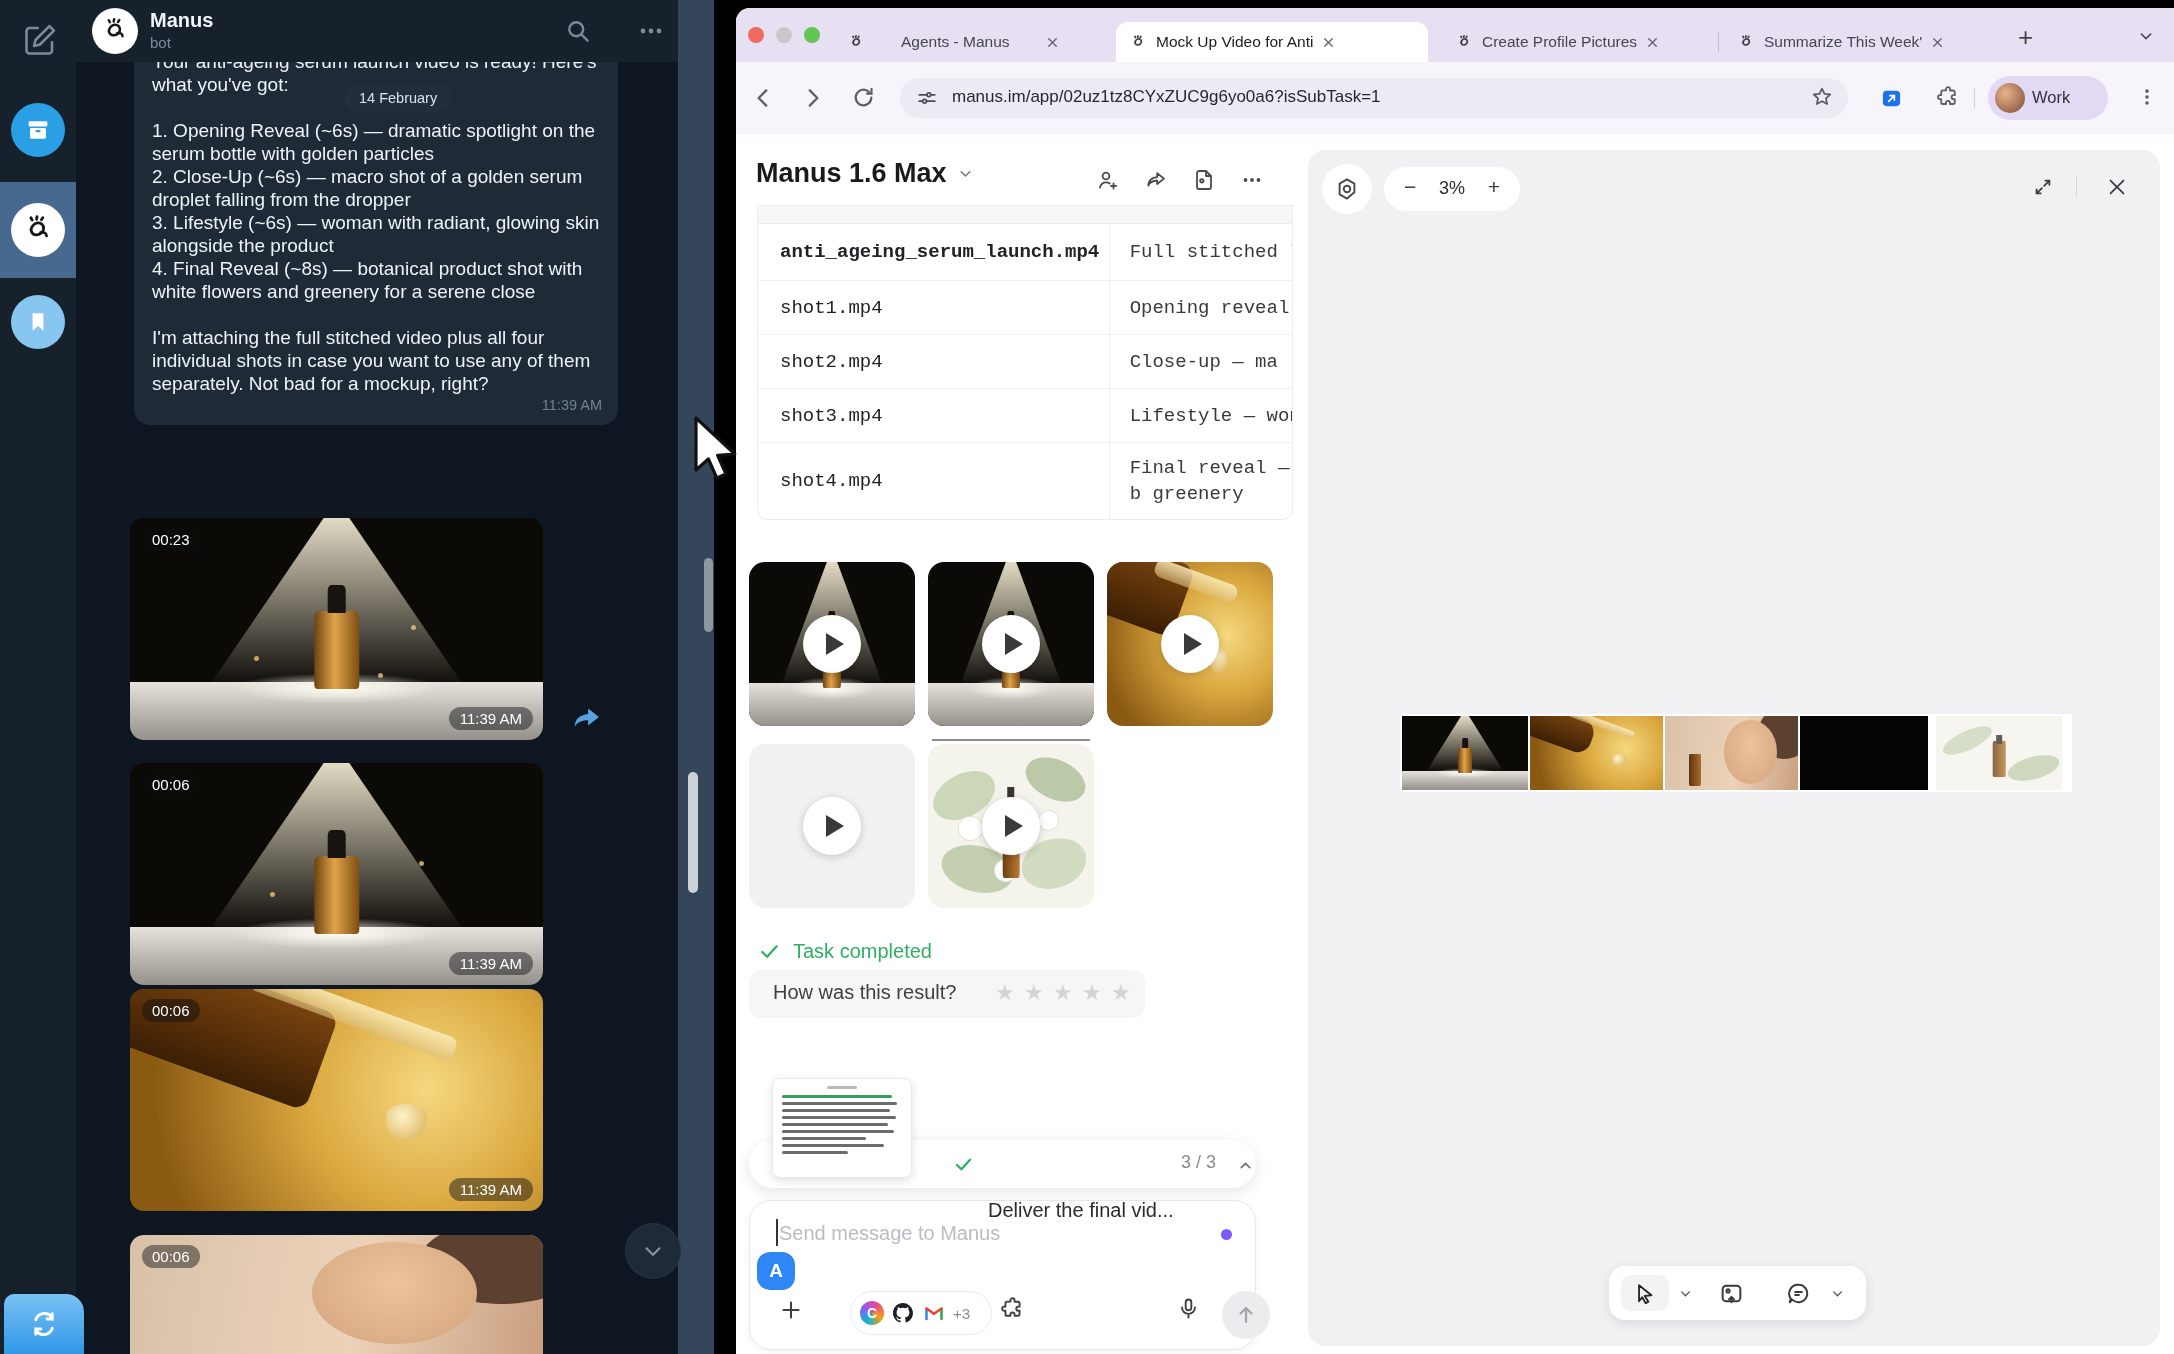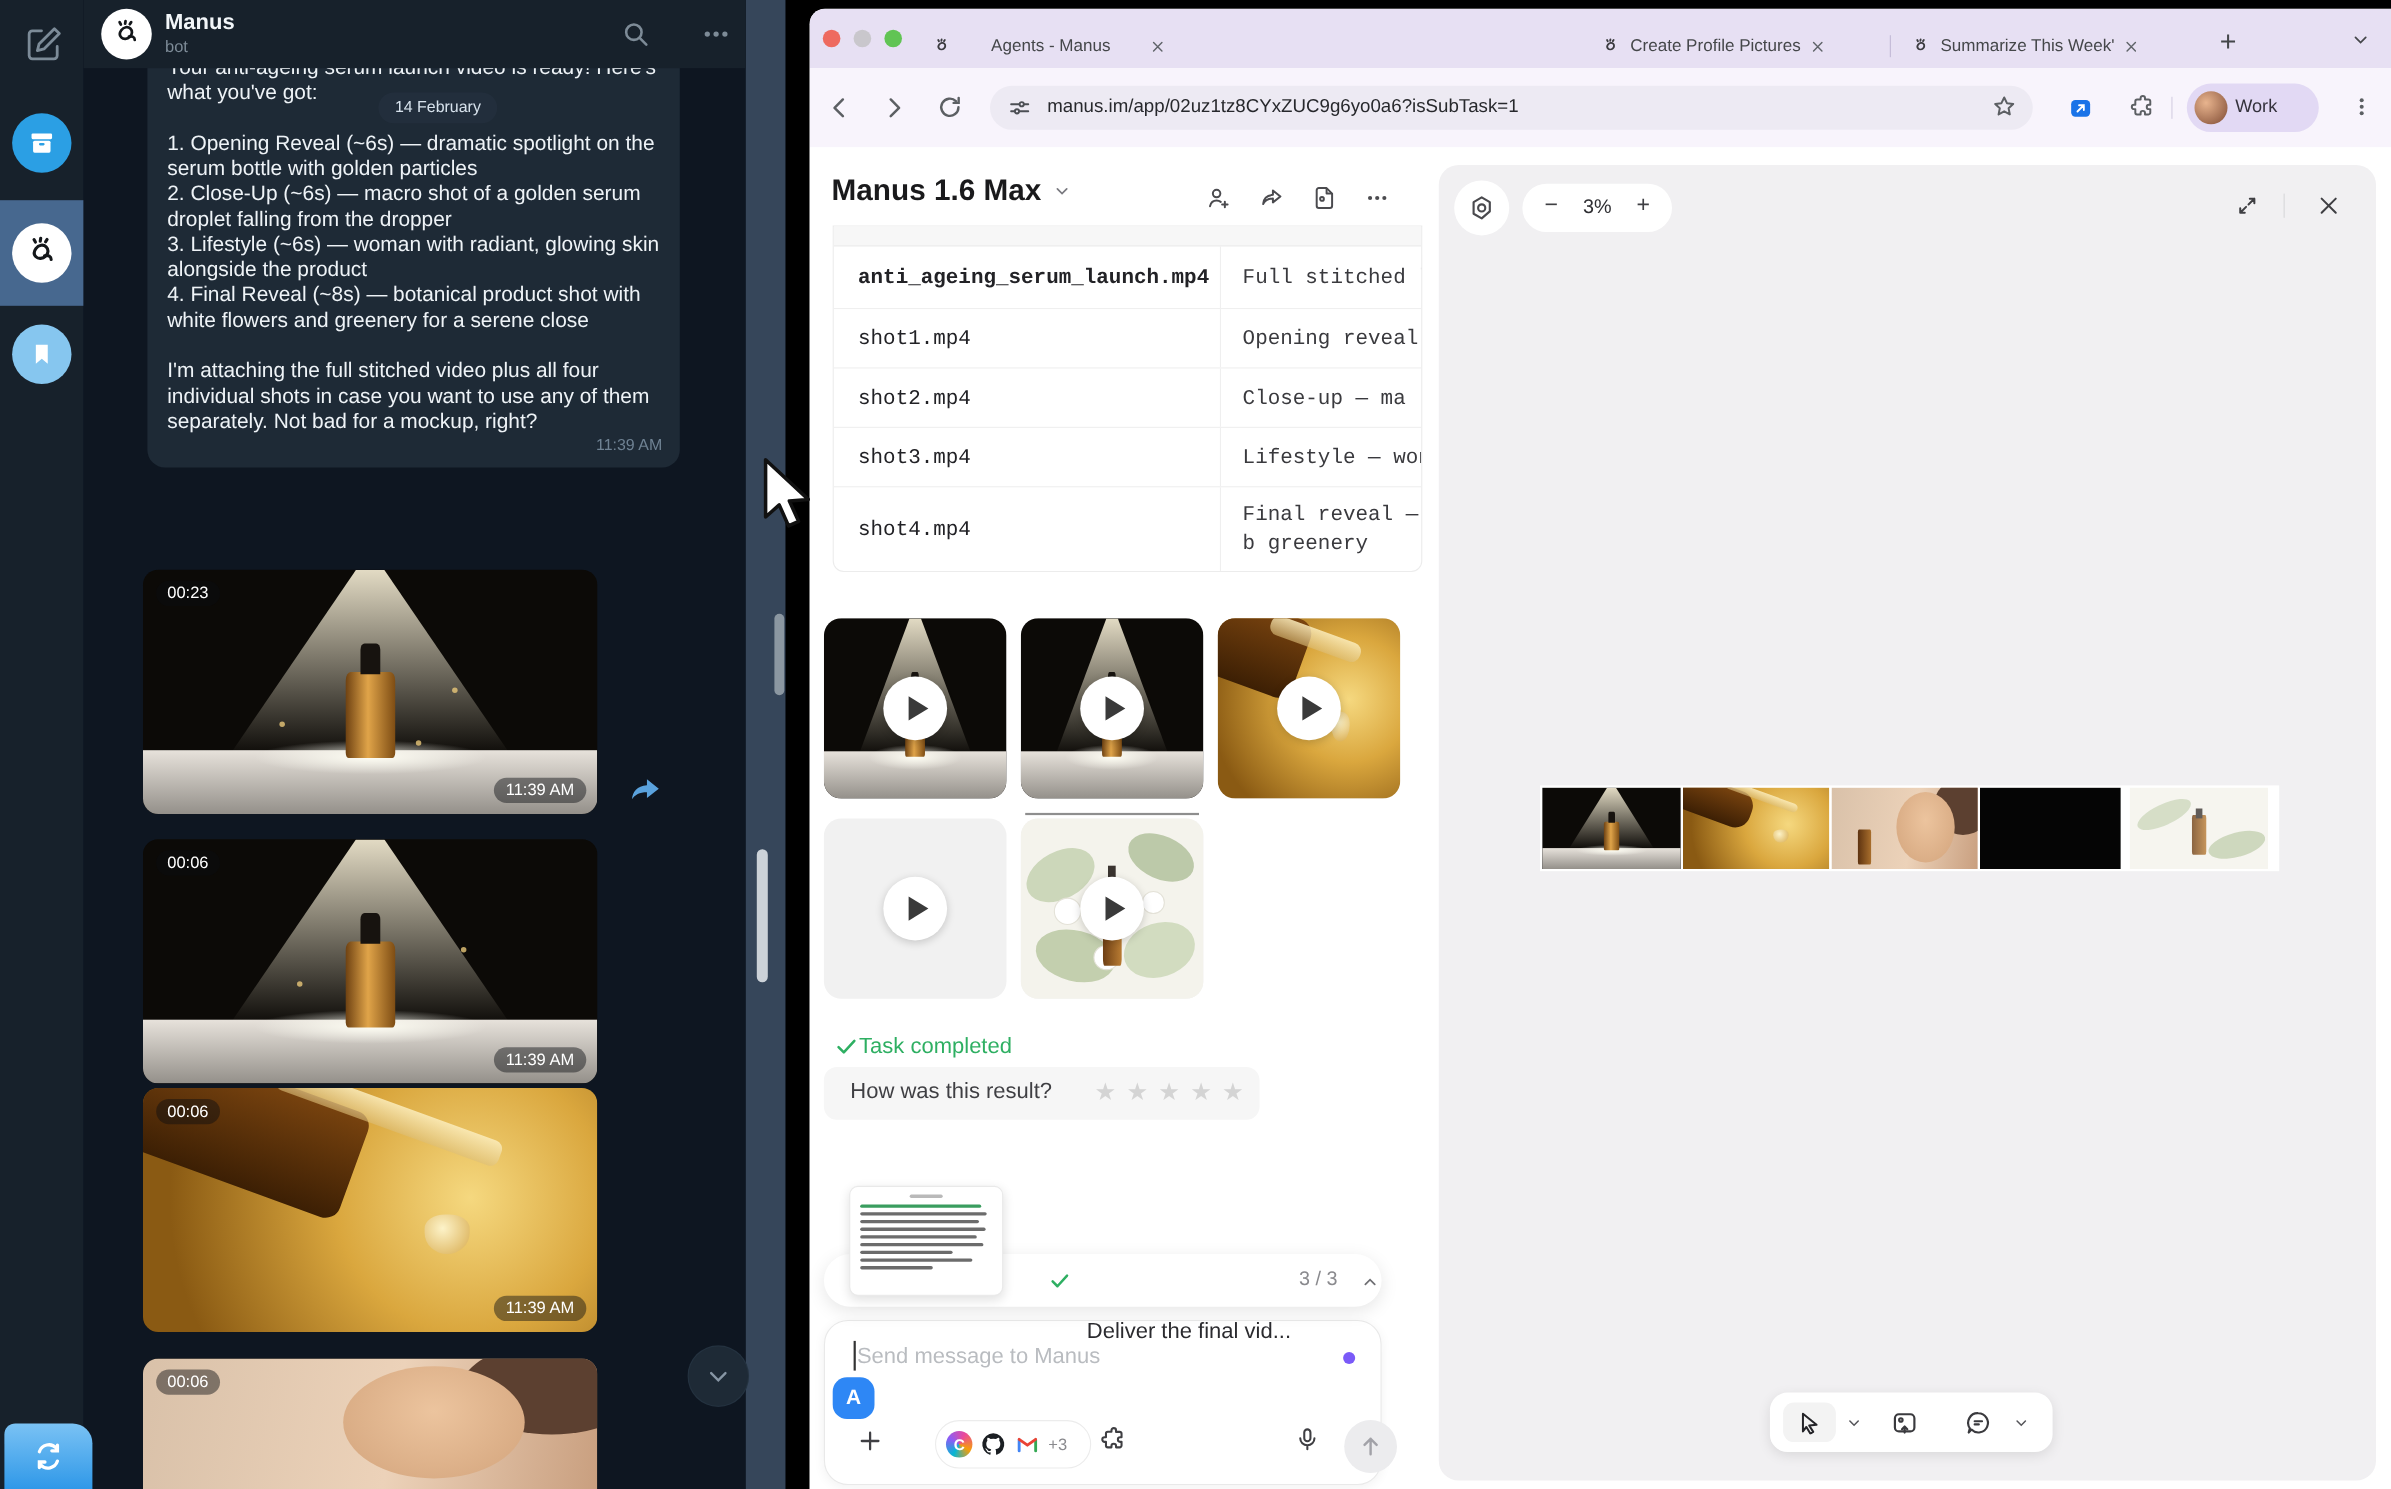--- a/index.html
+++ b/index.html
@@ -110,21 +110,21 @@
     border-radius:0 0 10px 10px;box-sizing:border-box;overflow:hidden;}
   .mt-headrow{height:17px;background:#f7f7f7;border-bottom:1px solid #ececec;}
   .mt-row{position:relative;display:flex;align-items:center;border-bottom:1px solid #efefef;font-family:Liberation Mono, monospace;}
   .mt-row:last-child{border-bottom:none;}
   .mt-name{width:330px;padding-left:22px;font-size:19px;color:#222226;white-space:nowrap;overflow:hidden;}
   .mt-name.bold{font-weight:700;}
   .mt-desc{width:163px;padding-left:20px;font-size:19px;color:#3a3a3e;white-space:nowrap;overflow:hidden;
     border-left:1px solid #efefef;align-self:stretch;display:flex;align-items:center;}
   .mt-desc.wrap2{white-space:normal;line-height:26px;}
   .tile{position:absolute;width:166px;height:164px;border-radius:16px;overflow:hidden;background:#f1f1f1;}
-  .task-row{position:absolute;left:22px;top:806px;display:flex;align-items:center;}
+  .task-row{position:absolute;left:22px;top:806px;display:flex;align-items:center;gap:12px;}
   .task-lb{font-size:20px;color:#2eaf62;font-weight:500;}
   .rating{position:absolute;left:13px;top:836px;width:396px;height:48px;background:#f6f6f6;border-radius:12px;}
   .rating-lb{position:absolute;left:24px;top:11px;font-size:20px;color:#3f3f43;}
   .star{position:absolute;top:10px;font-size:22px;color:#d4d4d4;}
   .term{position:absolute;left:36px;top:944px;width:140px;height:100px;background:#fff;border:1px solid #e9e9e9;
     border-radius:8px;box-shadow:0 3px 10px rgba(0,0,0,.12);z-index:3;padding:7px 9px;box-sizing:border-box;}
   .tl{height:3px;border-radius:2px;background:#777;margin-bottom:4px;}
   .deliver{position:absolute;left:13px;top:1006px;width:507px;height:48px;background:#fff;border-radius:24px;
     box-shadow:0 4px 16px rgba(0,0,0,.10);z-index:2;}
   .del-lb{position:absolute;left:239px;top:11px;font-size:20px;color:#2b2b2f;margin-top:48px;}
@@ -325,20 +325,32 @@
             <path d="M8.2 9.2c1.8-2.6 4.9-2.8 6.6-1.2 1.6 1.5 1.6 4.2-.3 6-1.9 1.8-4.8 1.9-6.3.4-1.4-1.4-1.3-3.4 0-5.2z"></path>
             <path d="M11 4.4l.3-1.8M14.4 4.8l1-1.5M7.9 5l-.9-1.6"></path>
           </svg>
         <span class="t-title">Agents - Manus</span>
         <span class="tab-x">
             <svg width="13" height="13" viewBox="0 0 24 24" stroke="currentColor" stroke-width="2.4" stroke-linecap="round">
               <path d="M5 5l14 14M19 5L5 19"></path>
             </svg>
           </span>
       </div>
+      <div class="tab active" style="left:380px;width:312px;">
+        <svg width="17" height="17" viewBox="0 0 24 24" fill="none" stroke="#3c3c40" stroke-width="2.4" stroke-linecap="round" stroke-linejoin="round">
+            <path d="M8.2 9.2c1.8-2.6 4.9-2.8 6.6-1.2 1.6 1.5 1.6 4.2-.3 6-1.9 1.8-4.8 1.9-6.3.4-1.4-1.4-1.3-3.4 0-5.2z"></path>
+            <path d="M11 4.4l.3-1.8M14.4 4.8l1-1.5M7.9 5l-.9-1.6"></path>
+          </svg>
+        <span class="t-title" style="max-width:230px;">Mock Up Video for Anti</span>
+        <span class="tab-x">
+            <svg width="13" height="13" viewBox="0 0 24 24" stroke="currentColor" stroke-width="2.4" stroke-linecap="round">
+              <path d="M5 5l14 14M19 5L5 19"></path>
+            </svg>
+          </span>
+      </div>
       <div class="tab" style="left:706px;width:270px;">
         <svg width="17" height="17" viewBox="0 0 24 24" fill="none" stroke="#3c3c40" stroke-width="2.4" stroke-linecap="round" stroke-linejoin="round">
             <path d="M8.2 9.2c1.8-2.6 4.9-2.8 6.6-1.2 1.6 1.5 1.6 4.2-.3 6-1.9 1.8-4.8 1.9-6.3.4-1.4-1.4-1.3-3.4 0-5.2z"></path>
             <path d="M11 4.4l.3-1.8M14.4 4.8l1-1.5M7.9 5l-.9-1.6"></path>
           </svg>
         <span class="t-title">Create Profile Pictures</span>
         <span class="tab-x">
             <svg width="13" height="13" viewBox="0 0 24 24" stroke="currentColor" stroke-width="2.4" stroke-linecap="round">
               <path d="M5 5l14 14M19 5L5 19"></path>
             </svg>

